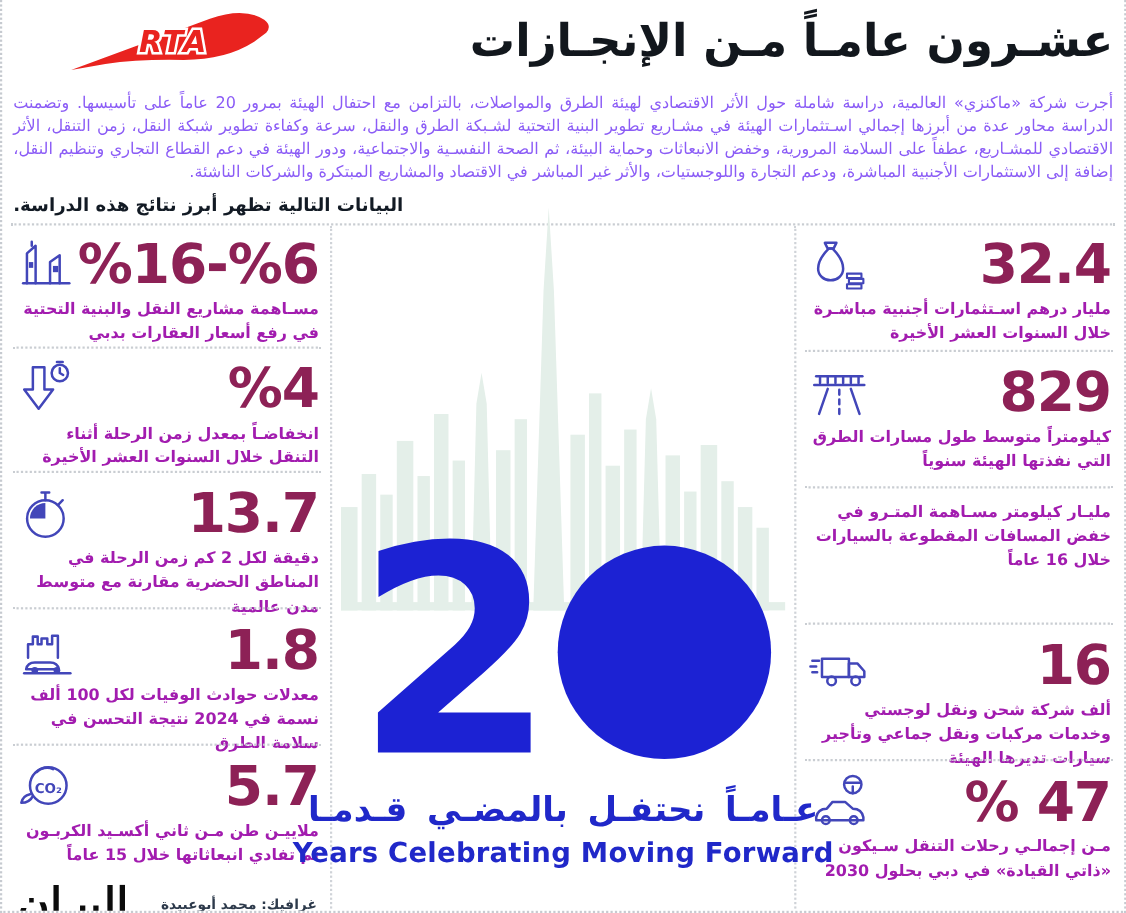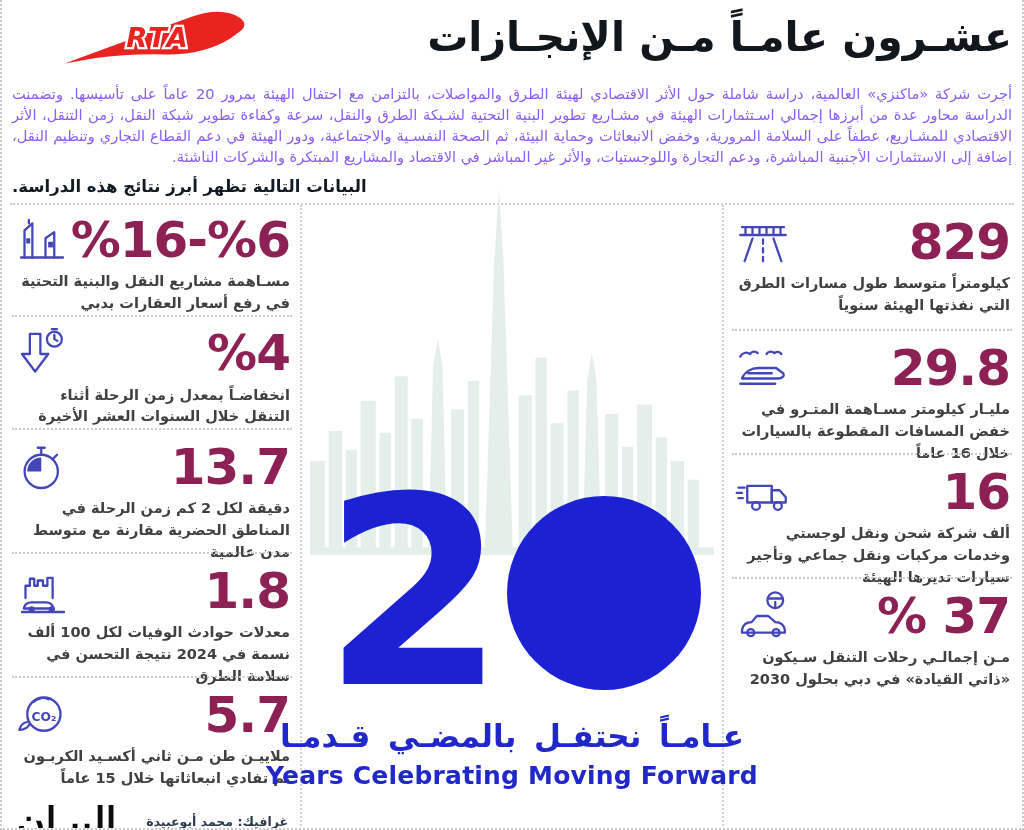--- a/index.html
+++ b/index.html
@@ -37,21 +37,21 @@
   .stat.first{height:113px; padding-top:7px;}
   .stat.last{height:auto; flex:1;}
   .stat-top{display:flex; justify-content:space-between; align-items:center;}
   .stat-value{
     font-size:50px; font-weight:bold; color:#8d2156; line-height:0.98;
     direction:ltr; unicode-bidi:isolate; letter-spacing:-1px; white-space:nowrap;
   }
   .stat-icon{width:58px; height:56px; flex:none;}
   .stat-icon svg{width:100%; height:100%;}
   .stat-desc{
-    margin:3px 0 0; font-size:14.5px; font-weight:bold; color:#404040;
+    margin:3px 0 0; font-size:14.5px; font-weight:bold; color:#a21caf;
     line-height:1.5; text-align:right;
   }
   
   .center{
     flex:1; position:relative; display:flex; flex-direction:column;
     align-items:center; justify-content:flex-end; padding-bottom:36px; min-width:0;
   }
   .skyline{position:absolute; top:-34px; left:50%; transform:translateX(-50%);
     width:404px; height:392px; z-index:0; pointer-events:none;}
   .logo20{position:relative; z-index:1; display:flex; direction:ltr; align-items:flex-end;}
@@ -207,50 +207,51 @@
       <div class="logo20">
         <span class="digit-2">2</span>
         <span class="circle-0"></span>
       </div>
       <div class="tagline-ar">عـامـاً نحتفـل بالمضـي قـدمـا</div>
       <div class="tagline-en">Years Celebrating Moving Forward</div>
     </div>
 
     <div class="col col-right">
 
+      <div class="stat first">
+        <div class="stat-top">
+          <div class="stat-value">32.4</div>
+          <div class="stat-icon">
+            <svg viewBox="0 0 64 64" fill="none" stroke="#4246b9" stroke-width="2.6" stroke-linecap="round" stroke-linejoin="round">
+              <path d="M21 16c-7 7-11 14-11 21a13 12 0 0 0 26 0c0-7-4-14-11-21z"></path>
+              <path d="M20 16l-3-6h12l-3 6z"></path>
+              <path d="M40 42h15v4.5H40z M42 47.5h15v4.5H42z M40 53h15v4.5H40z" stroke-width="2.2"></path>
+            </svg>
+          </div>
+        </div>
+        <p class="stat-desc">مليار درهم اسـتثمارات أجنبية مباشـرة خلال السنوات العشر الأخيرة</p>
+      </div>
 
       <div class="stat">
         <div class="stat-top">
           <div class="stat-value">829</div>
           <div class="stat-icon">
             <svg viewBox="0 0 64 64" fill="none" stroke="#4246b9" stroke-width="2.6" stroke-linecap="round" stroke-linejoin="round">
               <path d="M8 15h48"></path>
               <path d="M12 22v-7M20 22v-7M28 22v-7M36 22v-7M44 22v-7M52 22v-7"></path>
               <path d="M6 24h52"></path>
               <path d="M20 28l-9 26M44 28l9 26"></path>
               <path d="M32 29v5m0 5v5m0 5v5"></path>
             </svg>
           </div>
         </div>
         <p class="stat-desc">كيلومتراً متوسط طول مسارات الطرق التي نفذتها الهيئة سنوياً</p>
       </div>
 
       <div class="stat">
-        <div class="stat-top">
-          <div class="stat-value">29.8</div>
-          <div class="stat-icon">
-            <svg viewBox="0 0 64 64" fill="none" stroke="#4246b9" stroke-width="2.6" stroke-linecap="round" stroke-linejoin="round">
-              <path d="M6 19c2-4 7-6 11-3 2-3 6-4 9-1"></path>
-              <path d="M36 16c2-3 6-4 9-1 2-2 6-2 8 1"></path>
-              <path d="M8 44c3-8 11-12 19-12h20l8 6c2 3-1 6-6 6z"></path>
-              <path d="M15 38h27"></path>
-              <path d="M6 50h40"></path>
-            </svg>
-          </div>
-        </div>
         <p class="stat-desc">مليـار كيلومتر مسـاهمة المتـرو في خفض المسافات المقطوعة بالسيارات خلال 16 عاماً</p>
       </div>
 
       <div class="stat">
         <div class="stat-top">
           <div class="stat-value">16</div>
           <div class="stat-icon">
             <svg viewBox="0 0 64 64" fill="none" stroke="#4246b9" stroke-width="2.6" stroke-linecap="round" stroke-linejoin="round">
               <path d="M14 25h28v19H14z"></path>
               <path d="M42 30h9l7 8v6H42z"></path>
@@ -258,21 +259,21 @@
                 <circle cx="49" cy="48" r="4.5"></circle>
               <path d="M4 27h7M2 33h6M4 39h5"></path>
             </svg>
           </div>
         </div>
         <p class="stat-desc">ألف شركة شحن ونقل لوجستي وخدمات مركبات ونقل جماعي وتأجير سيارات تديرها الهيئة</p>
       </div>
 
       <div class="stat last">
         <div class="stat-top">
-          <div class="stat-value">% 37</div>
+          <div class="stat-value">% 47</div>
           <div class="stat-icon">
             <svg viewBox="0 0 64 64" fill="none" stroke="#4246b9" stroke-width="2.6" stroke-linecap="round" stroke-linejoin="round">
               <circle cx="46" cy="14" r="9"></circle>
               <path d="M38 12h16M46 16v7"></path>
               <path d="M8 48c1-6 5-9 11-9l6-7h13l8 7c6 0 10 3 11 9v3H8z"></path>
               <circle cx="18" cy="51" r="4"></circle>
                 <circle cx="47" cy="51" r="4"></circle>
             </svg>
           </div>
         </div>

